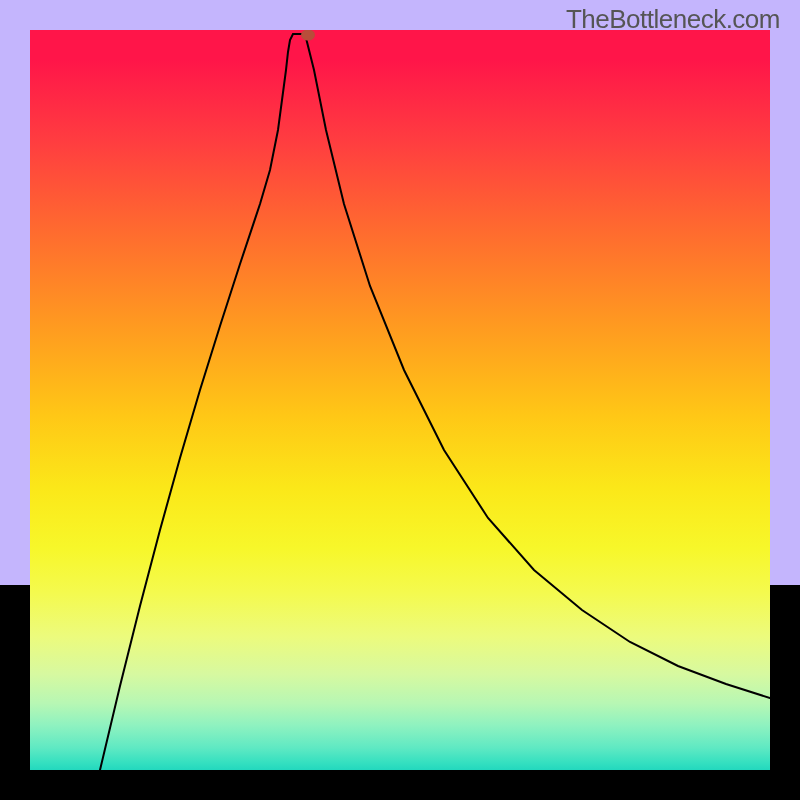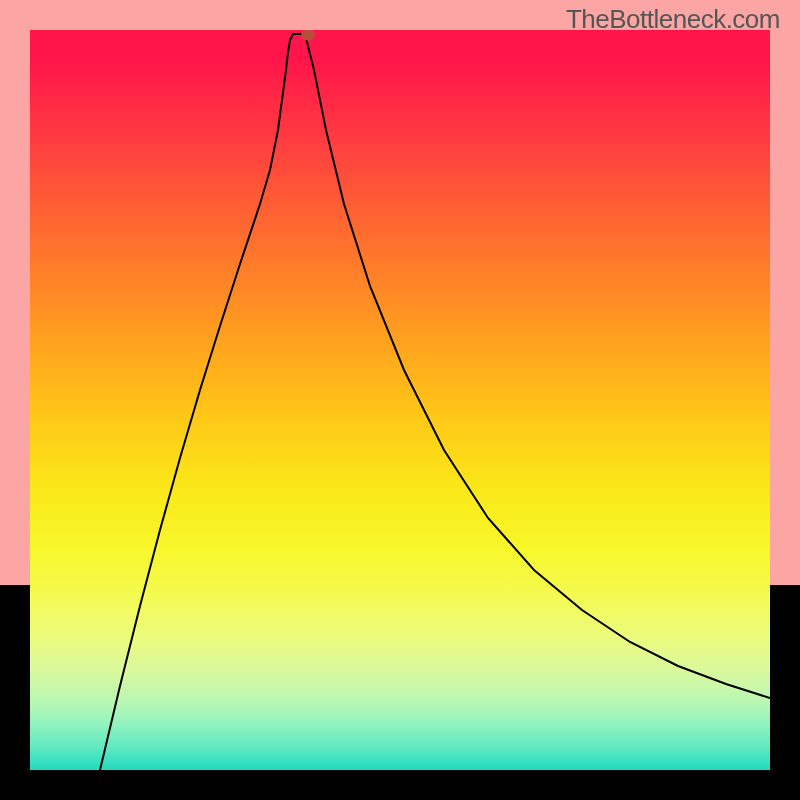--- a/index.html
+++ b/index.html
@@ -8,21 +8,21 @@
     width: 800px;
     height: 800px;
     background: #000;
     overflow: hidden;
     font-family: Arial, Helvetica, sans-serif;
   }
   .frame {
     position: relative;
     width: 800px;
     height: 585px;
-    background: #fca5a5;
+    background: #c4b5fd;
   }
   .watermark {
     position: absolute;
     top: 4px;
     right: 20px;
     color: #555;
     font-size: 26px;
     font-weight: 500;
     letter-spacing: -0.5px;
     z-index: 5;

